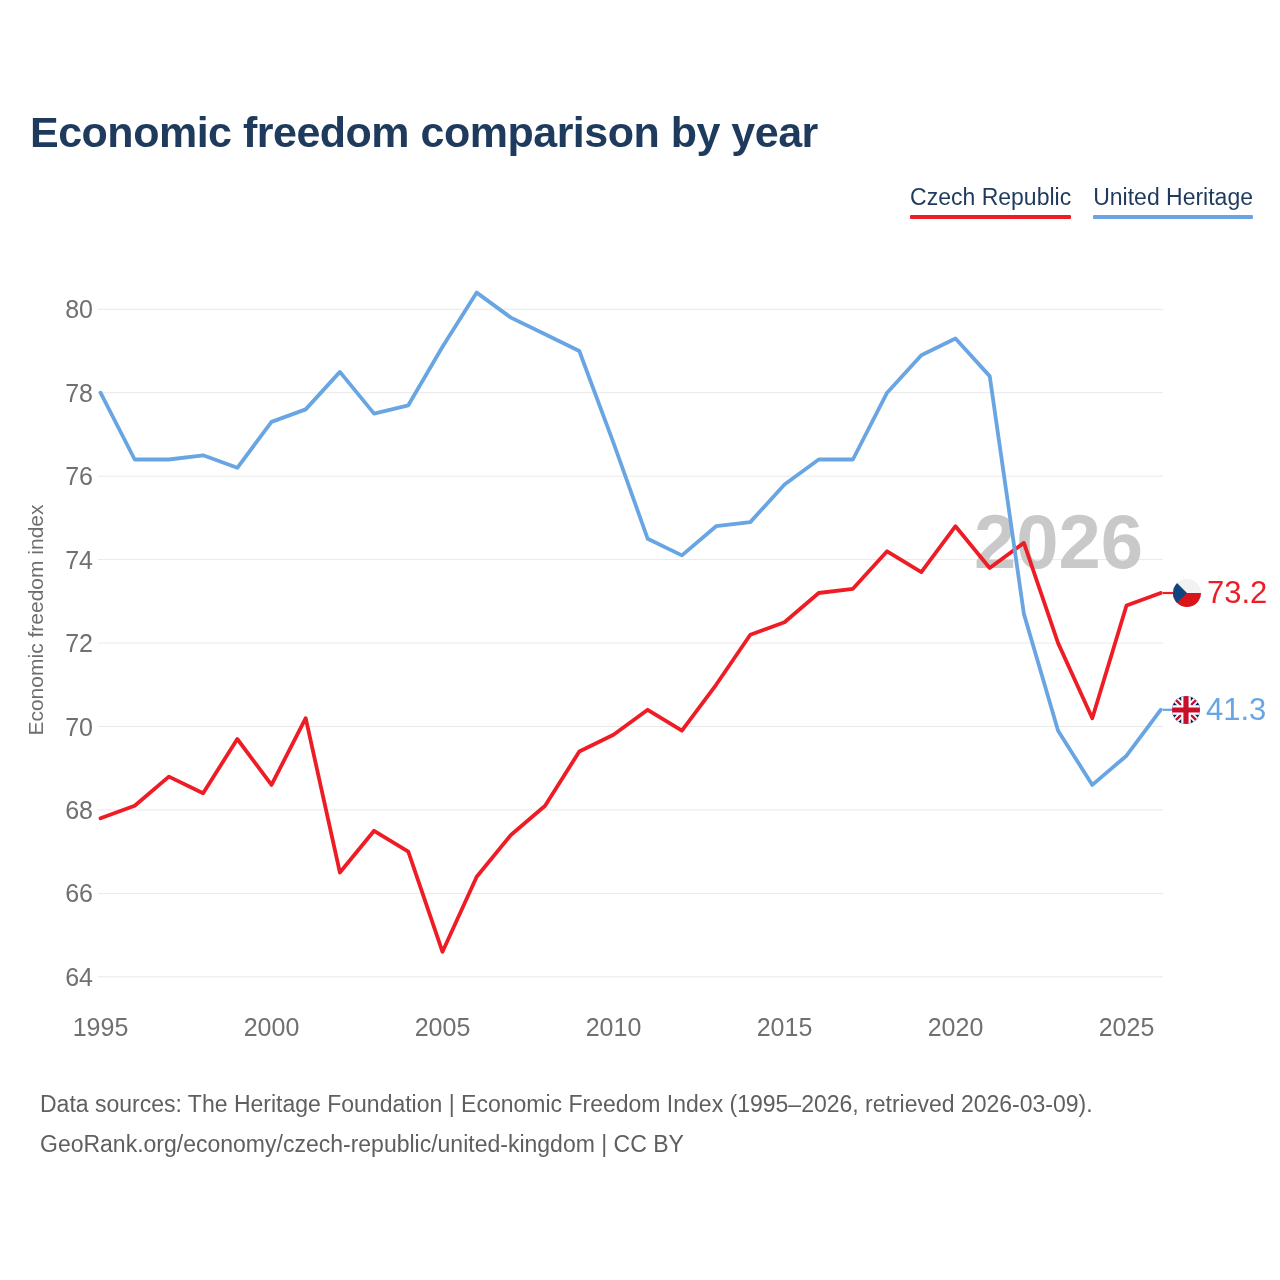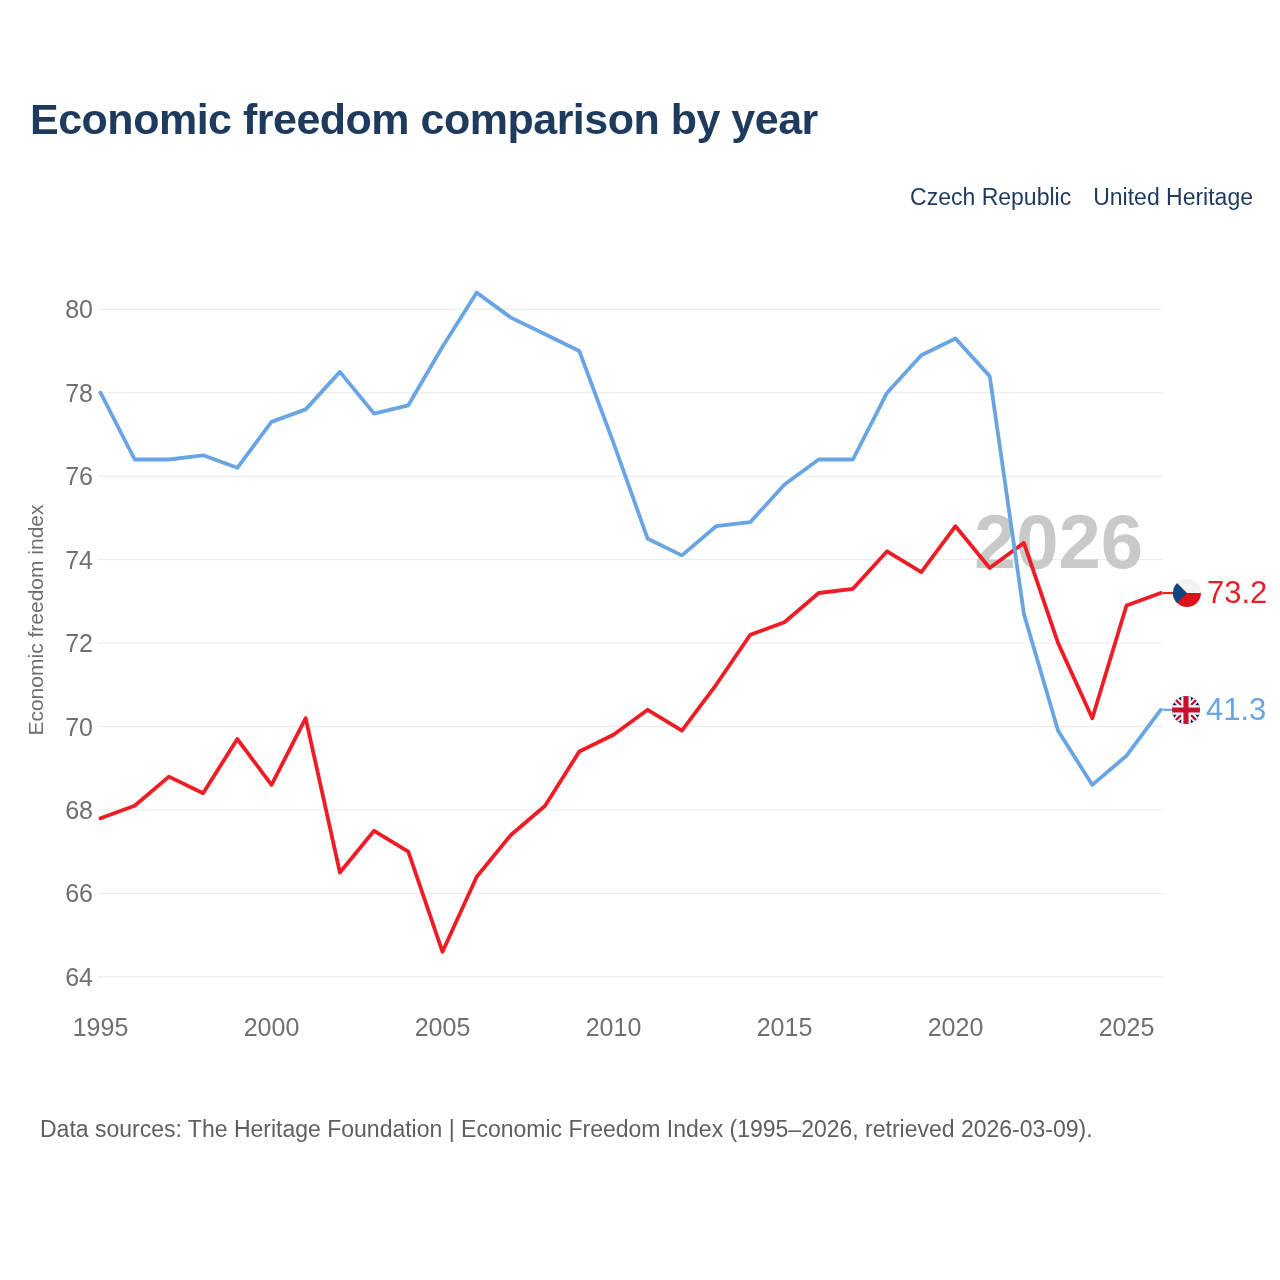--- a/index.html
+++ b/index.html
@@ -1,45 +1,45 @@
 <!DOCTYPE html>
 <html><head>
 <meta charset="utf-8">
 <style>
   html,body{margin:0;padding:0;}
   body{
     width:1280px;height:1280px;background:#ffffff;position:relative;overflow:hidden;
     font-family:"Liberation Sans","DejaVu Sans",sans-serif;
   }
   .title{
-    position:absolute;left:30px;top:95px;margin:0;
+    position:absolute;left:30px;top:108px;margin:0;
     font-size:43px;font-weight:700;color:#1e3a5c;letter-spacing:-0.5px;
   }
   .legend{
     position:absolute;top:184px;right:27px;display:flex;gap:22px;
   }
-  .legend-item{display:flex;flex-direction:row;cursor:pointer;}
+  .legend-item{display:flex;flex-direction:column;cursor:pointer;}
   .legend-label{font-size:23px;color:#1e3a5c;}
   .legend-underline{height:4px;margin-top:4px;border-radius:1px;}
   .yaxis-label{
     position:absolute;left:-138px;top:602px;width:360px;height:36px;
     text-align:center;font-size:21px;color:#6e6e6e;
     transform:rotate(-90deg);
   }
   .plot{position:absolute;left:0;top:230px;}
   svg text{font-family:"Liberation Sans","DejaVu Sans",sans-serif;}
   .end-flag{position:absolute;width:28px;height:28px;}
   .flag-czech{left:1173px;top:579px;}
   .flag-uk{left:1172px;top:696px;}
   .end-value{position:absolute;font-size:31px;line-height:34px;}
   .end-value-czech{left:1207px;top:576px;}
   .end-value-uk{left:1206px;top:693px;}
   .footer{
     position:absolute;left:40px;top:1084px;right:32px;
-    font-size:23px;line-height:40px;color:#5f5f5f;margin-top:25px;
+    font-size:23px;line-height:40px;color:#5f5f5f;
   }
 </style>
 </head>
 <body>
 
 <h1 class="title">Economic freedom comparison by year</h1>
 
 <div class="legend">
   <div class="legend-item">
     <span class="legend-label">Czech Republic</span>
@@ -115,13 +115,14 @@
       <path d="M0 0 L28 28 M28 0 L0 28" stroke="#C8102E" stroke-width="2.4"></path>
       <path d="M14 0 V28 M0 14 H28" stroke="#ffffff" stroke-width="9.5"></path>
       <path d="M14 0 V28 M0 14 H28" stroke="#C8102E" stroke-width="5.2"></path>
     </g>
   </svg>
 </span>
 <span class="end-value end-value-uk" style="color: rgb(104, 165, 226);">41.3</span>
 
 <div class="footer">
   <div>Data sources: The Heritage Foundation | Economic Freedom Index (1995–2026, retrieved 2026-03-09).</div>
+  <div>GeoRank.org/economy/czech-republic/united-kingdom | CC BY</div>
 </div>
 
 </body></html>

